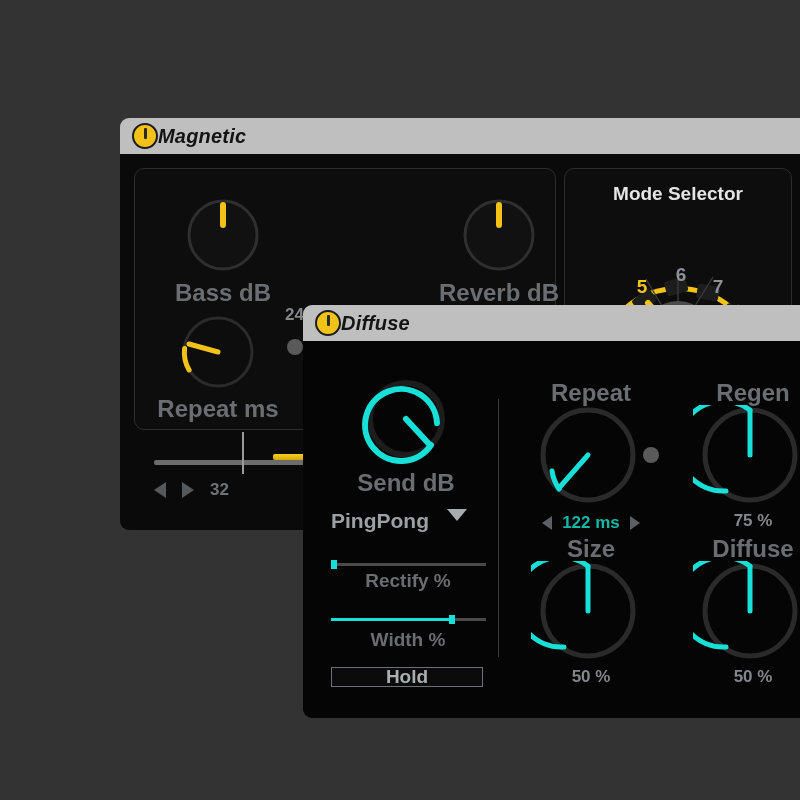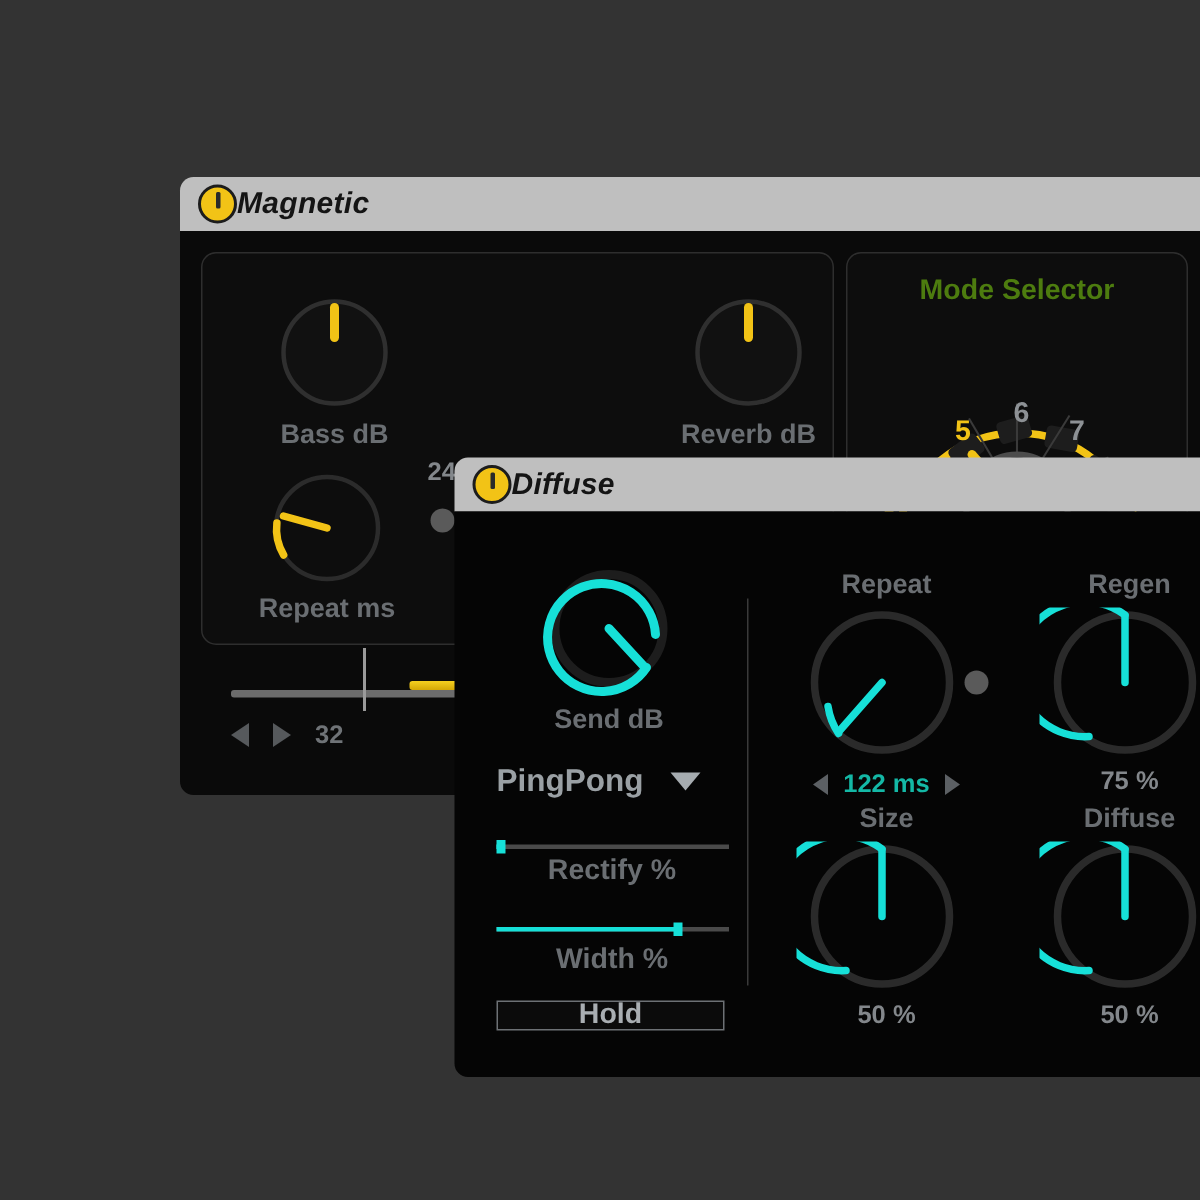--- a/index.html
+++ b/index.html
@@ -53,21 +53,21 @@
     border-radius: 10px;
     background: #0d0d0d;
   }
 
   
   .knob { position: absolute; }
   .knob .dial { position: absolute; left: 0; top: 0; }
   .knob .klabel {
     position: absolute; left: 50%; transform: translateX(-50%);
     white-space: nowrap;
-    font-size: 18px; font-weight: bold; color: #6a6e72;
+    font-size: 24px; font-weight: bold; color: #6a6e72;
   }
   .knob .kval {
     position: absolute; left: 50%; transform: translateX(-50%);
     white-space: nowrap;
     font-size: 17px; font-weight: bold; color: #83878b;
   }
 
   .dot-ind {
     position: absolute; width: 16px; height: 16px;
     border-radius: 50%; background: #5a5a5a;
@@ -93,32 +93,32 @@
   .tri-l { border-right: 12px solid #56595c; }
   .tri-r { border-left: 12px solid #56595c; }
 
   .ylineslider {
     position: absolute; height: 6px; border-radius: 2px;
     background: linear-gradient(#f5d020, #d4a806);
   }
 
   
   .modelabel {
-    position: absolute; font-size: 19px; font-weight: bold; color: #4d7c0f;
+    position: absolute; font-size: 19px; font-weight: bold; color: #e5e5e5;
     white-space: nowrap;
   }
 
   
   #diffuse { left: 303px; top: 305px; width: 520px; }
   #diffuse .titlebar { width: 520px; }
   #diffuse .winbody { width: 520px; height: 377px; background: #050505; }
   .vdiv { position: absolute; width: 1px; background: #3a3a3a; }
 
   .dd {
-    position: absolute; display: flex; align-items: center; gap: 18px;
+    position: absolute; display: flex; gap: 18px;
   }
   .dd .ddtext { font-size: 21px; font-weight: bold; color: #9aa0a4; }
   .dd .ddcaret {
     width: 0; height: 0;
     border-left: 10px solid transparent;
     border-right: 10px solid transparent;
     border-top: 12px solid #a6acb0;
   }
   .slider2 { position: absolute; }
   .slider2 .s2track {

